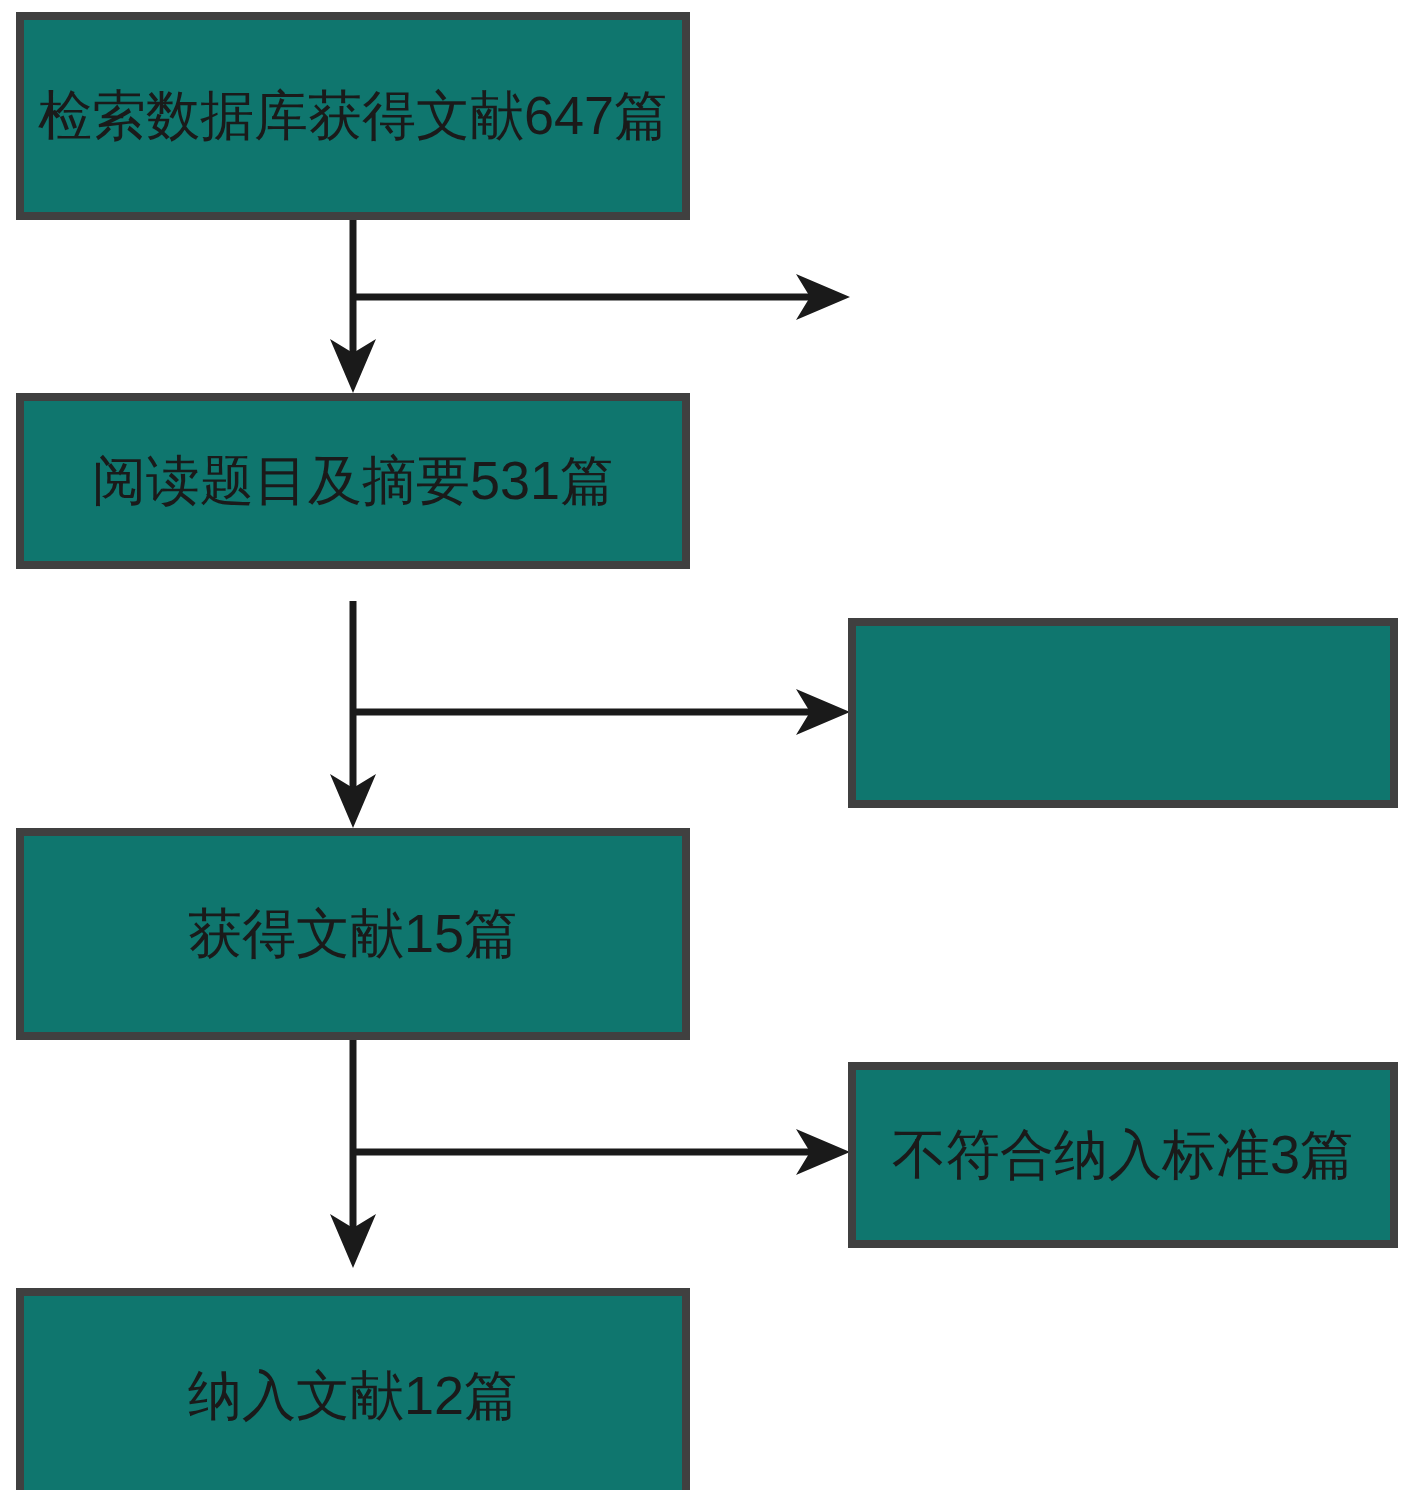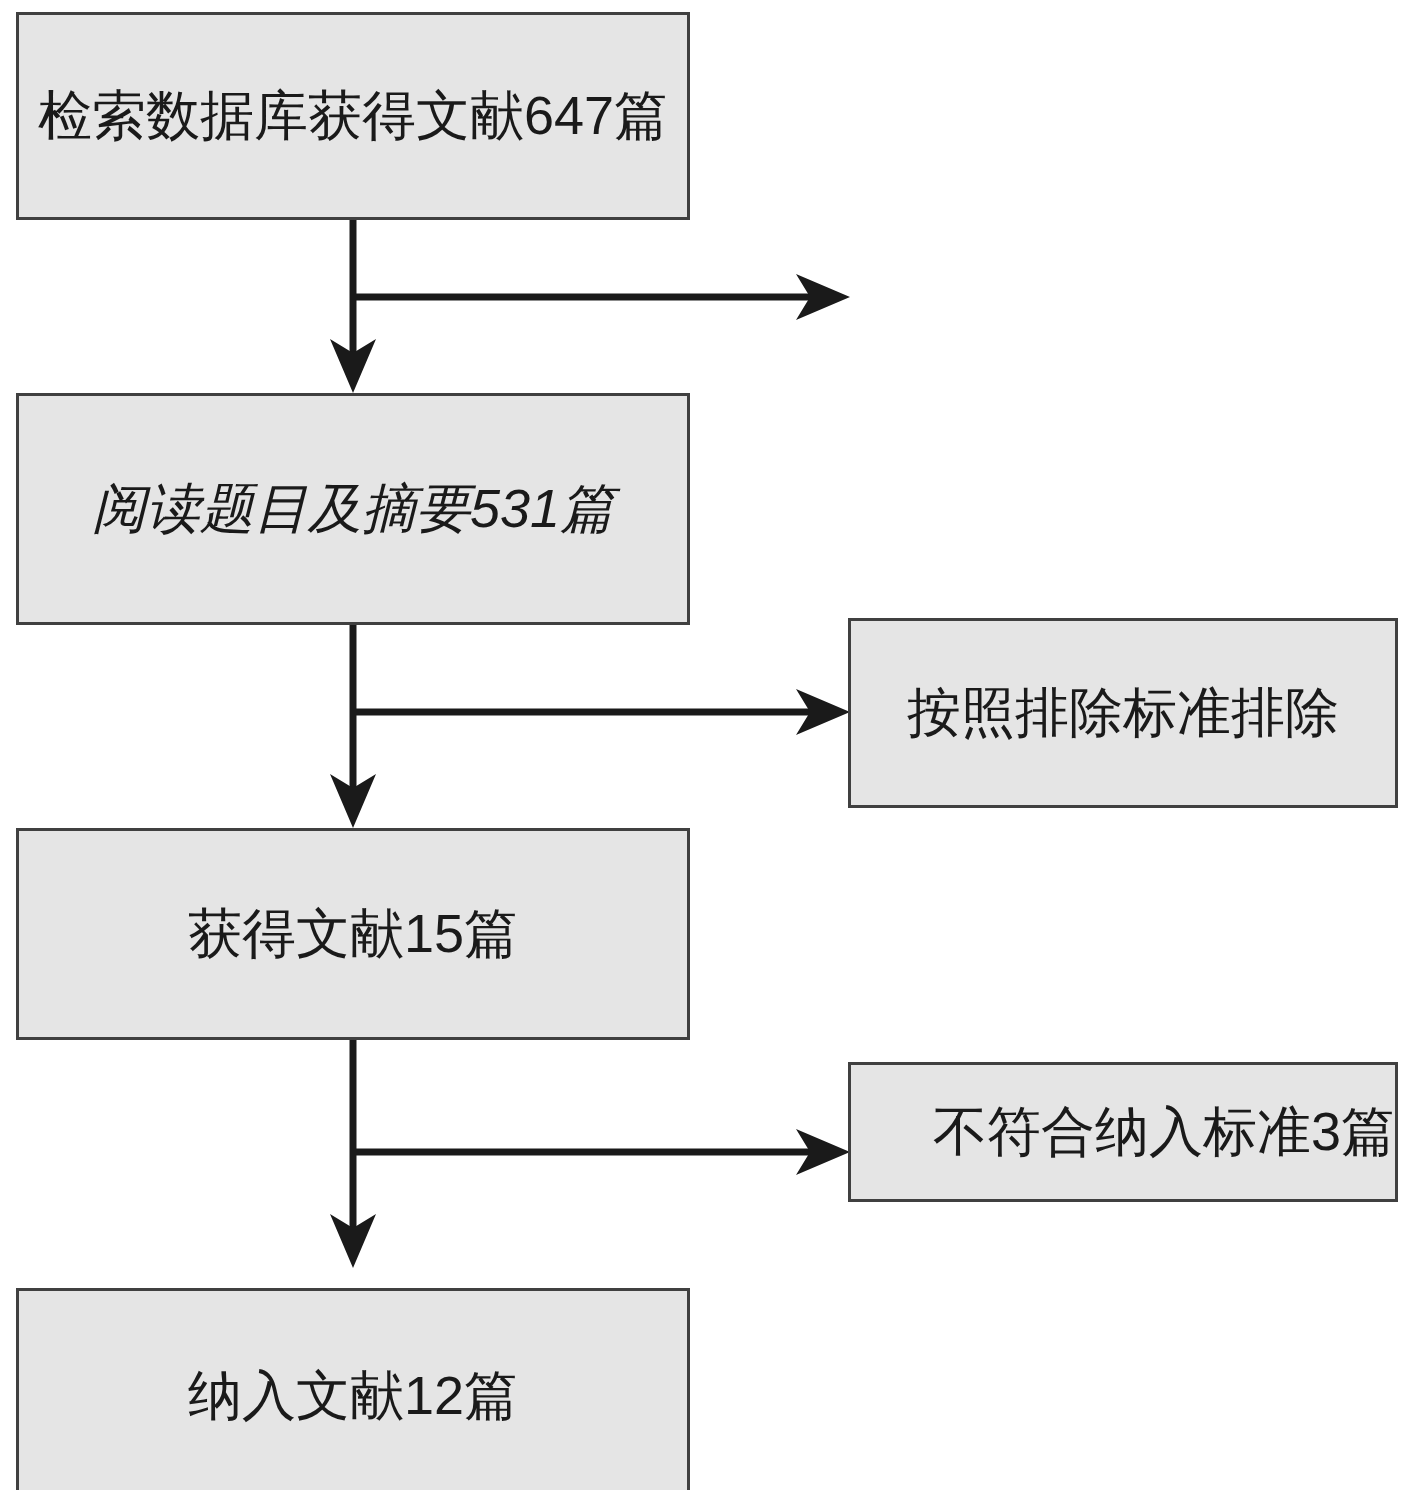--- a/index.html
+++ b/index.html
@@ -18,44 +18,44 @@
   .connector-layer {
     position: absolute;
     left: 0;
     top: 0;
     width: 1417px;
     height: 1490px;
   }
   .flow-box {
     position: absolute;
     box-sizing: border-box;
-    border: 3px solid #404040;
-    background: #e5e5e5;
+    border: 8px solid #404040;
+    background: #0f766e;
     display: flex;
     align-items: center;
     justify-content: center;
     text-align: center;
   }
   .flow-box .label {
     font-size: 54px;
     line-height: 1.32;
     letter-spacing: 0px;
     color: #1a1a1a;
   }
   .main-box   { left: 16px; width: 674px; }
   .side-box   { left: 848px; width: 550px; }
 
   .box-1 { top: 12px;   height: 208px; }
-  .box-2 { top: 393px;  height: 232px; font-style: italic; }
+  .box-2 { top: 393px;  height: 176px; }
   .box-3 { top: 828px;  height: 212px; }
   .box-4 { top: 1268px; height: 216px; margin-top: 20px; }
 
   .rbox-1 { top: 205px;  height: 193px; }
   .rbox-2 { top: 618px;  height: 190px; }
-  .rbox-3 { top: 1062px; height: 140px; justify-content: flex-end; }
+  .rbox-3 { top: 1062px; height: 186px; }
 </style>
 </head>
 <body>
 
 <div class="canvas">
 
   <svg class="connector-layer" viewBox="0 0 1417 1490" xmlns="http://www.w3.org/2000/svg">
 
     <path d="M353 220 V353" stroke="#1a1a1a" stroke-width="7" fill="none"></path>
     <path d="M353 297 H812" stroke="#1a1a1a" stroke-width="7" fill="none"></path>
@@ -85,21 +85,21 @@
     <span class="label">获得文献15篇</span>
   </div>
 
   <div class="flow-box main-box box-4">
     <span class="label">纳入文献12篇</span>
   </div>
 
 
   <div class="flow-box side-box rbox-2">
     <span class="label">
-      <span>按照排除标准排除</span><br>
+      <br>
     </span>
   </div>
 
   <div class="flow-box side-box rbox-3">
     <span class="label">不符合纳入标准3篇</span>
   </div>
 
 </div>
 
 </body></html>

